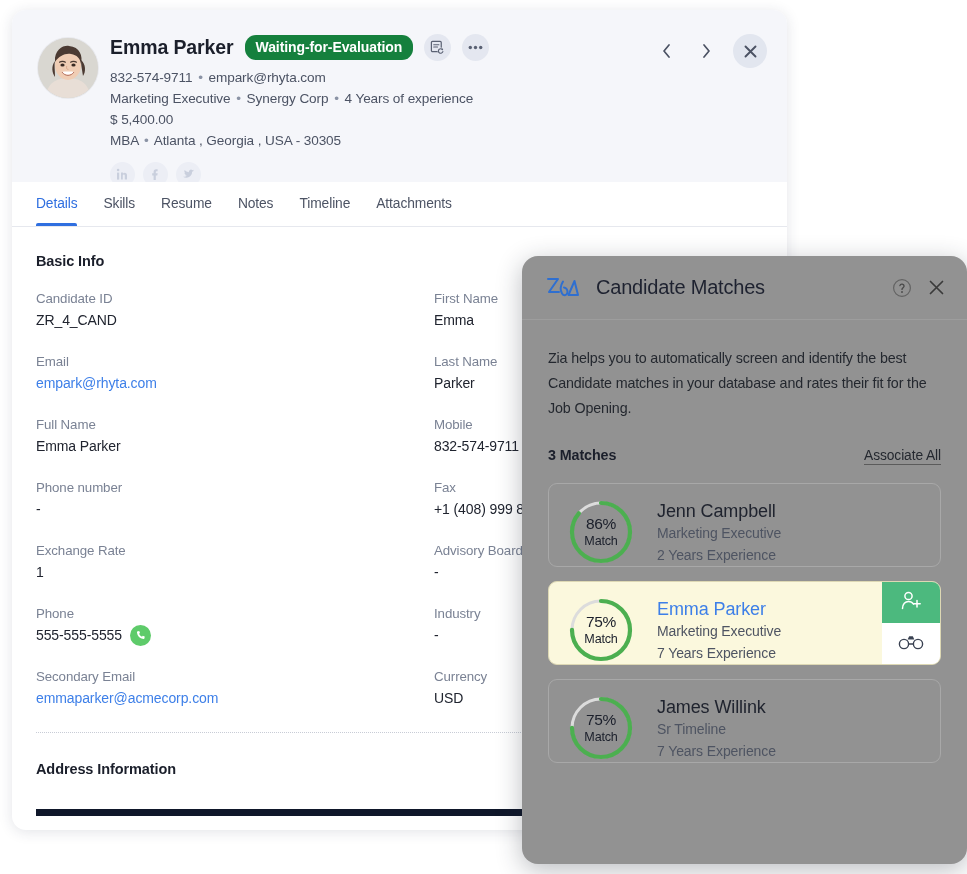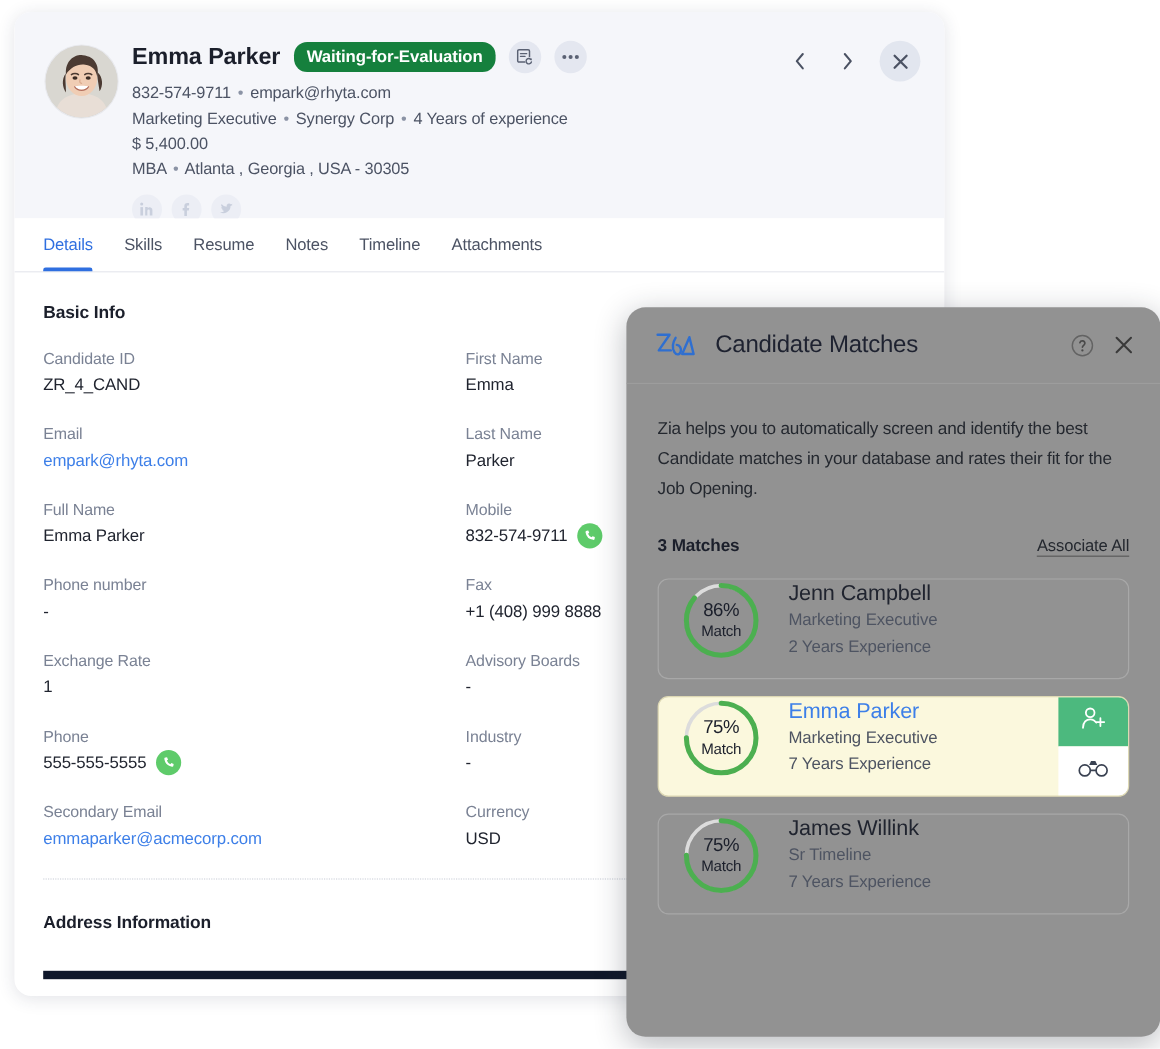--- a/index.html
+++ b/index.html
@@ -182,20 +182,21 @@
     font-weight: bold;
     color: #1b1f2b;
     letter-spacing: -0.1px;
   }
   #basic-info-grid {
     margin-top: 20px;
     display: grid;
     grid-template-columns: 352px 1fr;
     column-gap: 0;
     row-gap: 0;
+    gap: 46px;
   }
   .field {
     margin-bottom: 21px;
     min-height: 41px;
   }
   .field-label {
     font-size: 13.3px;
     color: #7a8294;
     letter-spacing: -0.1px;
     line-height: 19px;
@@ -304,21 +305,21 @@
     flex-direction: column;
     gap: 14px;
   }
   .match-card {
     position: relative;
     height: 84px;
     border: 1px solid #a8a8a8;
     border-radius: 9px;
     background: transparent;
     display: flex;
-    align-items: flex-start;
+    align-items: flex-end;
     box-sizing: border-box;
     overflow: hidden;
   }
   .match-card.highlight {
     background: #fbf8dd;
     border-color: #ddd8b4;
   }
   .ring-wrap {
     width: 104px;
     flex: 0 0 auto;

